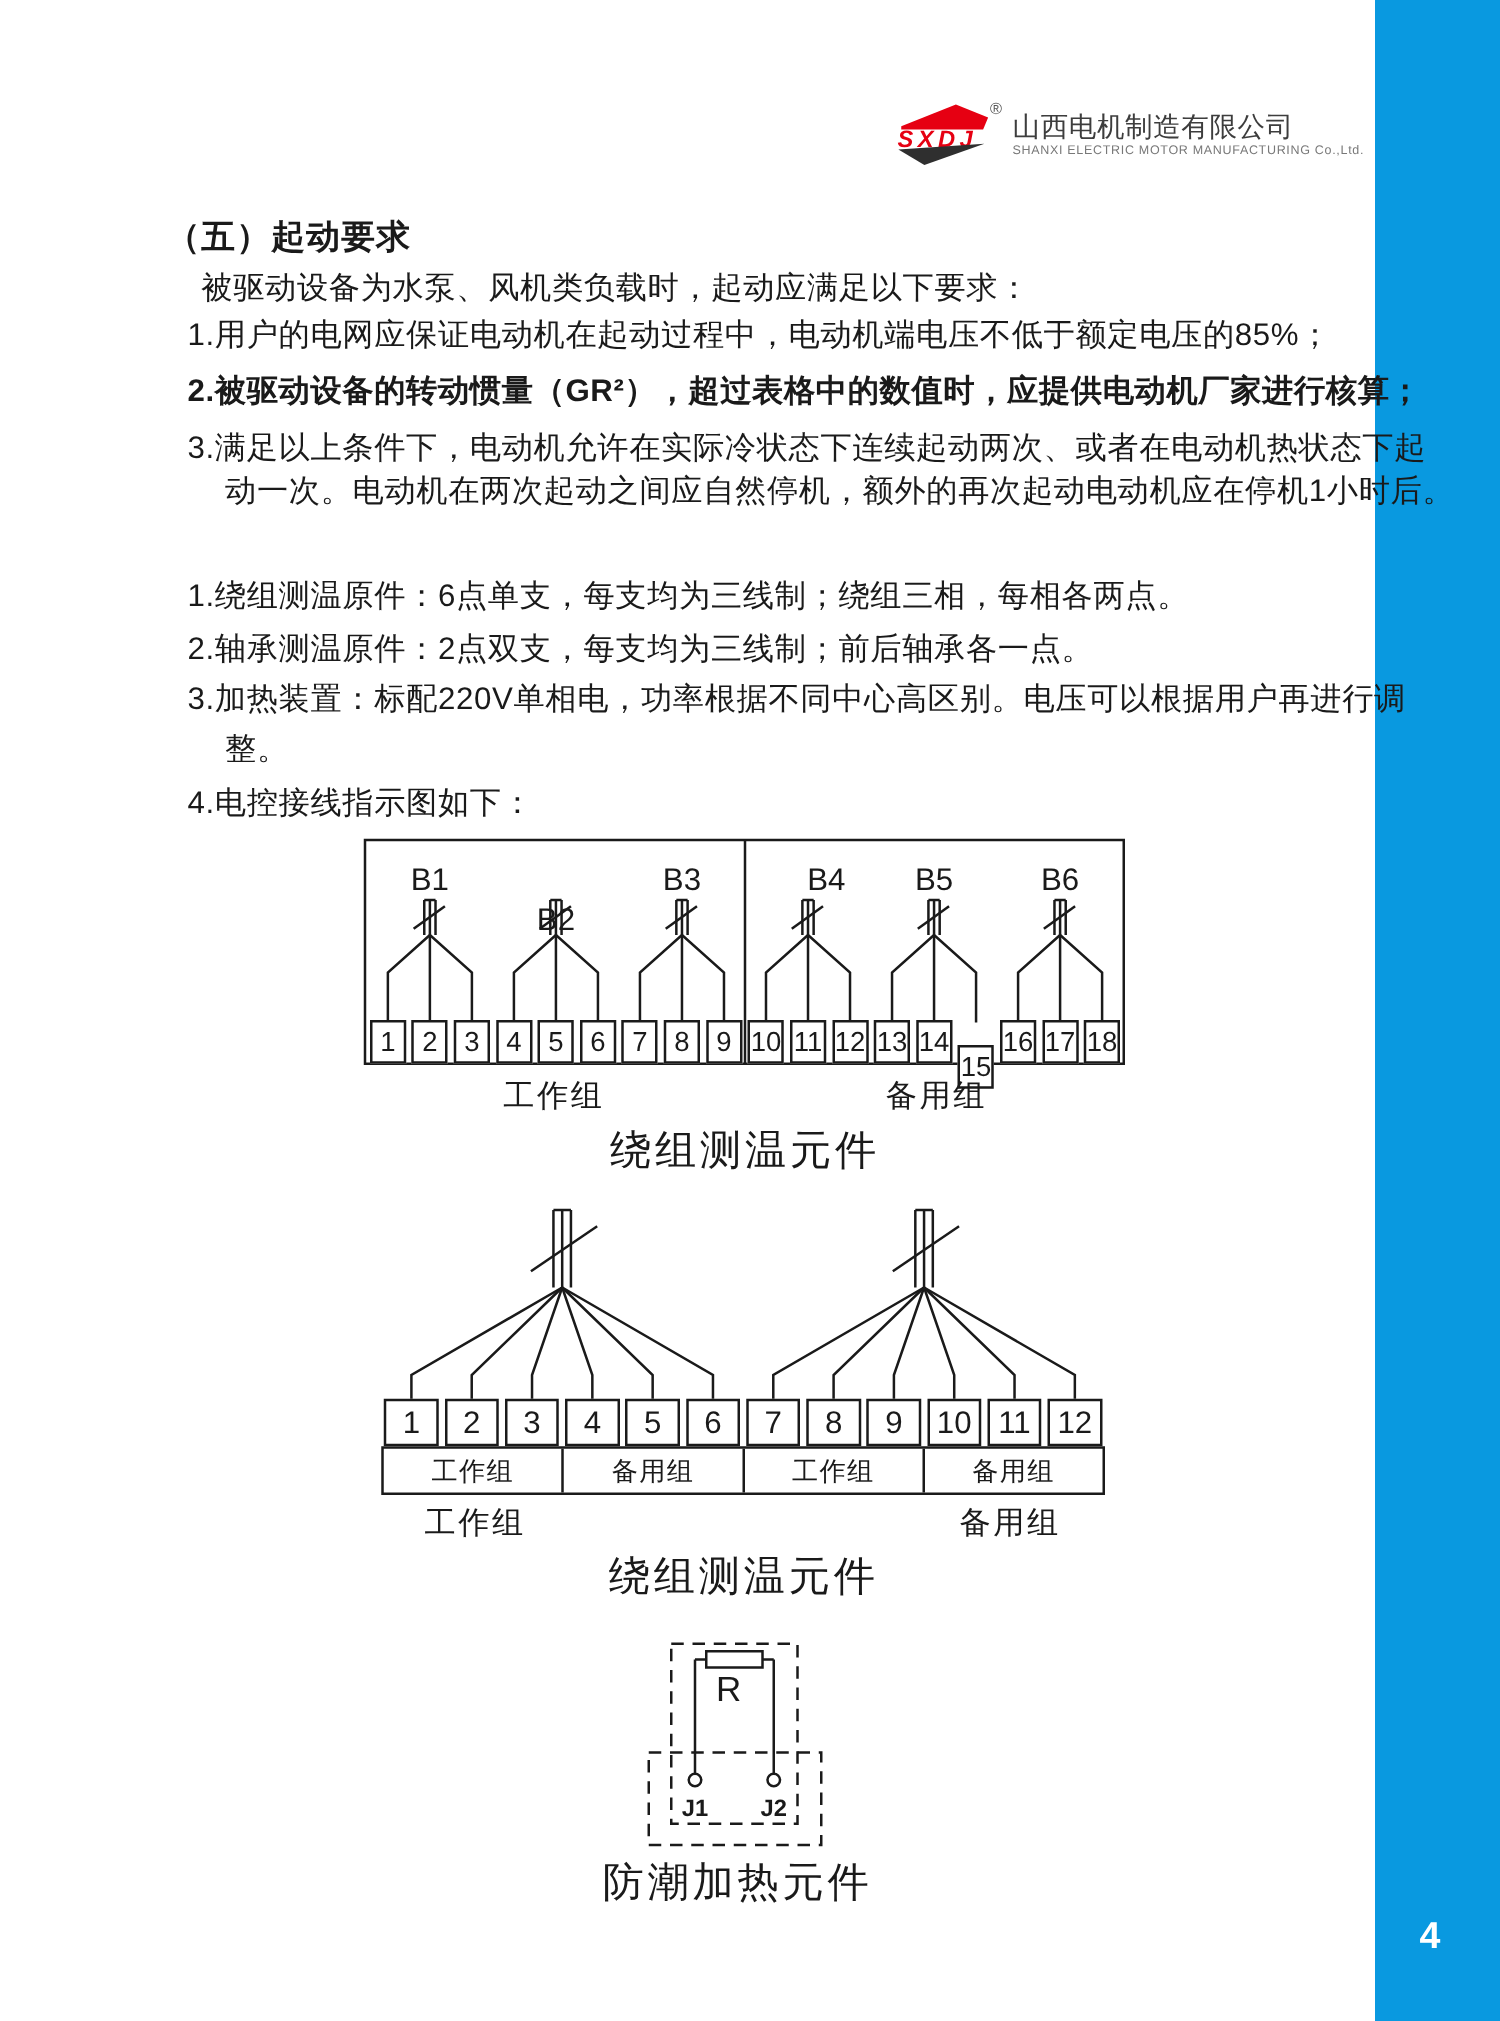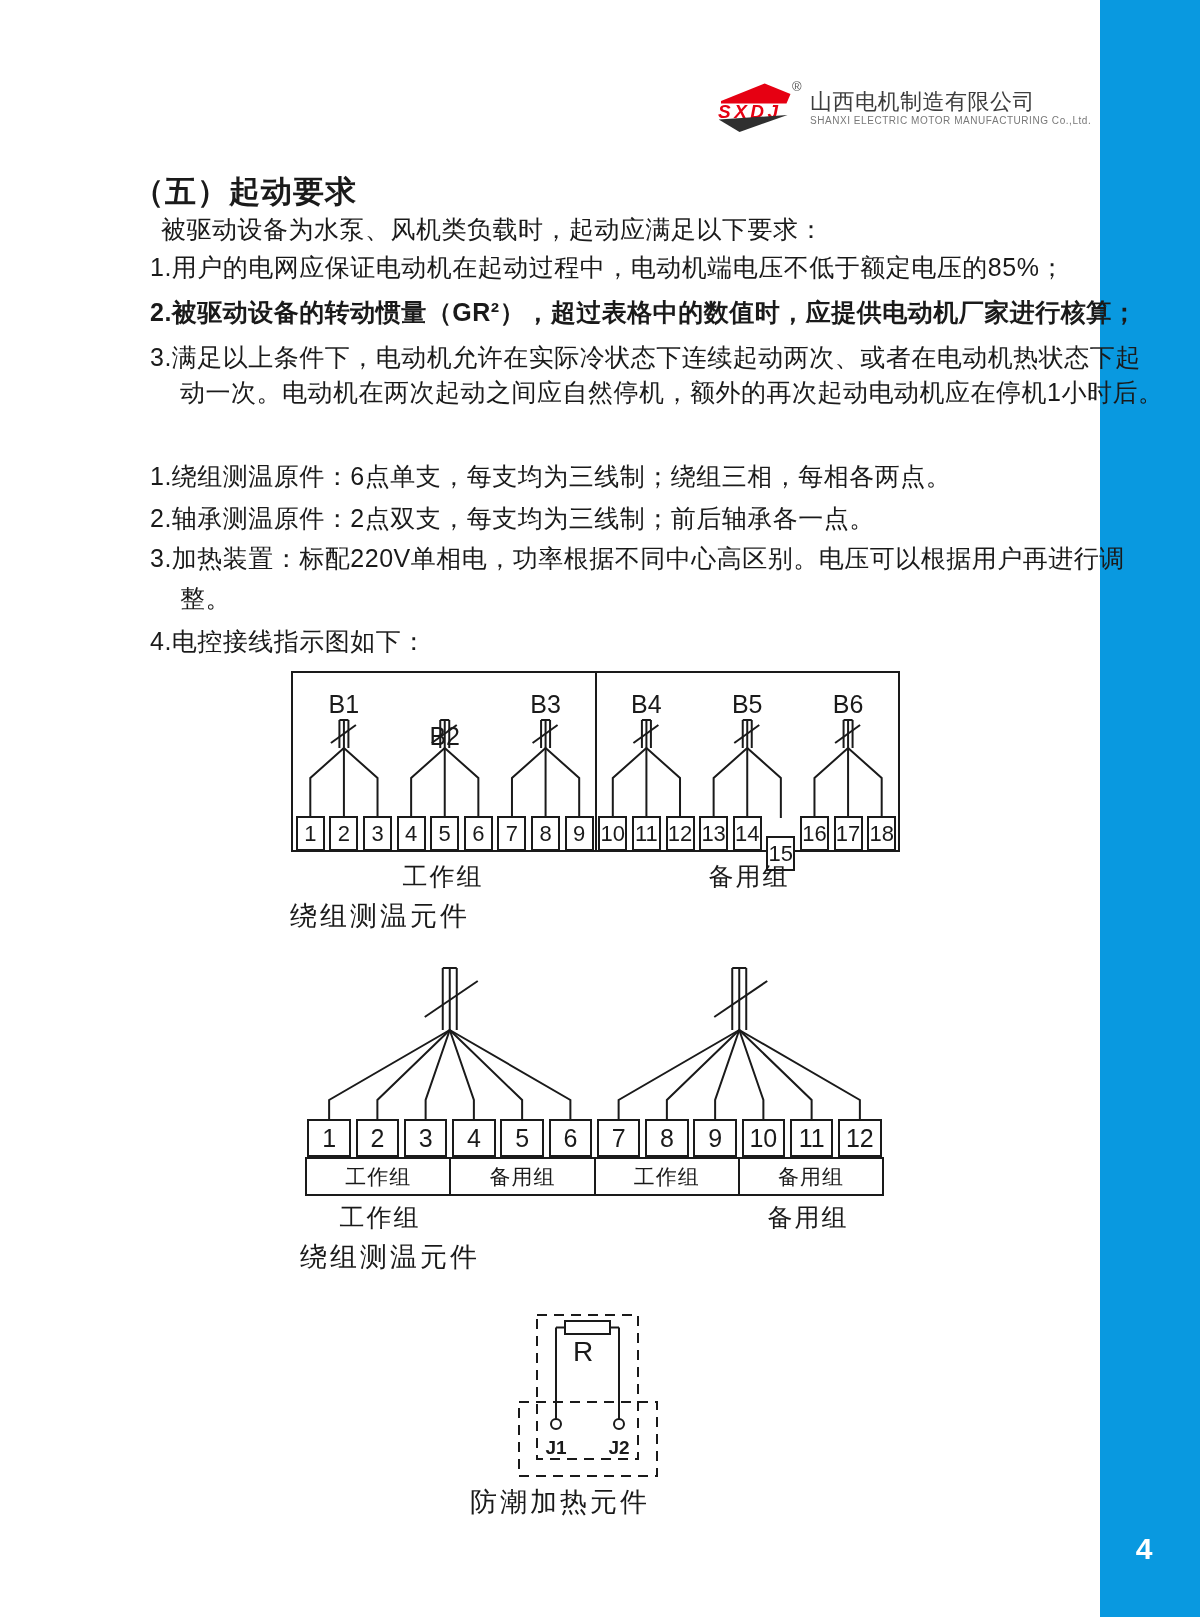--- a/index.html
+++ b/index.html
@@ -9,36 +9,36 @@
   .pagenum{position:absolute;left:26px;top:1532px;width:36px;text-align:center;
            color:#ffffff;font-size:30px;font-weight:bold;}
   .brand{position:absolute;left:712px;top:78px;width:330px;height:64px;}
   .brand-mark{position:absolute;left:0;top:0;}
   .brand-reg{position:absolute;left:80px;top:1px;font-size:13px;color:#555555;}
   .brand-zh{position:absolute;left:98px;top:9px;font-size:22px;letter-spacing:.5px;
             color:#3d3d3d;white-space:nowrap;}
   .brand-en{position:absolute;left:98px;top:37px;font-size:10px;letter-spacing:.55px;
             color:#787878;white-space:nowrap;font-weight:normal;}
   .ln{position:absolute;margin:0;font-size:25px;white-space:nowrap;letter-spacing:.5px;}
-  .hd{font-weight:bold;font-size:31px;letter-spacing:1px;}
+  .hd{font-weight:bold;font-size:27px;letter-spacing:1px;}
   .diag{position:absolute;}
   .dsvg{position:absolute;left:0;top:0;}
   .dsvg line,.dsvg polyline,.dsvg rect{stroke:#1a1a1a;stroke-width:2;fill:none;}
   .dsvg circle{stroke:#1a1a1a;stroke-width:2;fill:#ffffff;}
   .plabel{position:absolute;text-align:center;font-size:25px;}
   .tcell1,.tcell2{position:absolute;background:#ffffff;border:2px solid #1a1a1a;
                   box-sizing:border-box;display:flex;align-items:center;justify-content:center;}
   .tcell1{height:35px;font-size:22px;}
   .tcell2{height:38px;font-size:25px;}
   .grouplabel{position:absolute;text-align:center;font-size:25px;letter-spacing:2px;}
   .grouprow{position:absolute;height:39px;border:2px solid #1a1a1a;box-sizing:border-box;
             display:flex;background:#ffffff;}
   .gcell{flex:1;display:flex;align-items:center;justify-content:center;font-size:21px;letter-spacing:1px;}
   .gcell+.gcell{border-left:2px solid #1a1a1a;}
-  .caption{position:absolute;text-align:left;font-size:27px;letter-spacing:3px;}
+  .caption{position:absolute;text-align:center;font-size:33px;letter-spacing:3px;}
   .rlabel{position:absolute;text-align:center;font-size:28px;}
   .jlabel{position:absolute;text-align:center;font-size:19px;font-weight:bold;}
 </style>
 </head>
 <body>
 
 <div class="page">
 
   <aside class="stripe">
     <span class="pagenum">4</span>
@@ -116,21 +116,21 @@
         <line x1="558.0759999999999" y1="52" x2="558.0759999999999" y2="80"></line>
         <line x1="553.5759999999999" y1="52" x2="562.5759999999999" y2="52"></line>
         <line x1="545.0759999999999" y1="75" x2="570.0759999999999" y2="57"></line>
         <line x1="558.0759999999999" y1="80" x2="558.0759999999999" y2="150"></line>
         <polyline points="558.0759999999999,80 524.4649999999999,110 524.4649999999999,150"></polyline>
         <polyline points="558.0759999999999,80 591.6869999999999,110 591.6869999999999,150"></polyline>
       </svg>
       <div class="plabel" style="left: 23.911px; top: 22px; width: 60px;">B1</div>
       <div class="plabel" style="left: 124.744px; top: 22px; width: 60px; margin-top: 32px;">B2</div>
       <div class="plabel" style="left: 225.577px; top: 22px; width: 60px;">B3</div>
-      <div class="plabel" style="left: 326.41px; top: 22px; width: 60px;">B4</div>
+      <div class="plabel" style="left: 326.41px; top: 22px; width: 60px; text-align: right;">B4</div>
       <div class="plabel" style="left: 427.243px; top: 22px; width: 60px;">B5</div>
       <div class="plabel" style="left: 528.076px; top: 22px; width: 60px;">B6</div>
       <div class="tcell1" style="left: 5.8px; top: 148px; width: 29.011px;">1</div>
       <div class="tcell1" style="left: 39.411px; top: 148px; width: 29.011px;">2</div>
       <div class="tcell1" style="left: 73.022px; top: 148px; width: 29.011px;">3</div>
       <div class="tcell1" style="left: 106.633px; top: 148px; width: 29.011px;">4</div>
       <div class="tcell1" style="left: 140.244px; top: 148px; width: 29.011px;">5</div>
       <div class="tcell1" style="left: 173.855px; top: 148px; width: 29.011px;">6</div>
       <div class="tcell1" style="left: 207.466px; top: 148px; width: 29.011px;">7</div>
       <div class="tcell1" style="left: 241.077px; top: 148px; width: 29.011px;">8</div>

